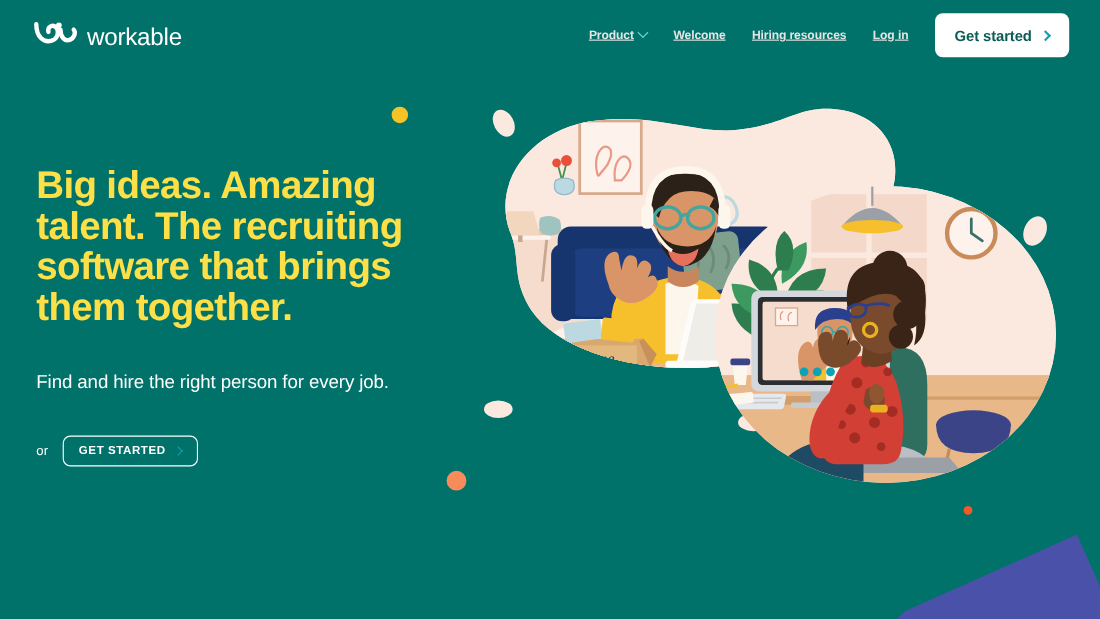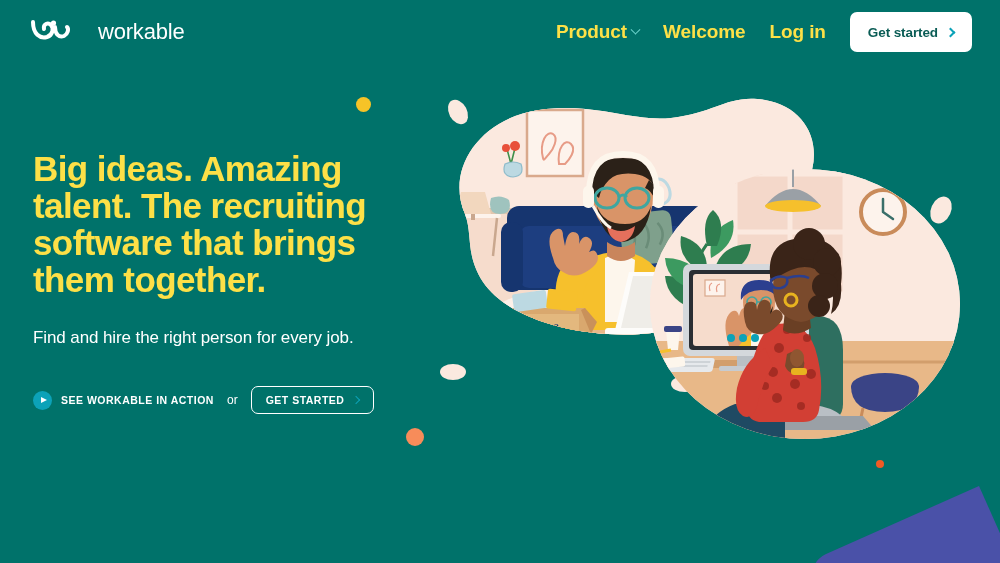--- a/index.html
+++ b/index.html
@@ -46,49 +46,50 @@
     width: 1000px;
     height: 64px;
     display: flex;
     align-items: center;
     padding: 0 28px 0 30px;
     z-index: 40;
   }
 
   .brand {
     display: flex;
-    align-items: center;
-    gap: 26px;
+    align-items: flex-end;
+    gap: 7px;
     cursor: pointer;
   }
   .brand-mark { display: block; }
   .brand-name {
     color: #ffffff;
     font-size: 22px;
     font-weight: 400;
     letter-spacing: -0.2px;
   }
 
   .nav {
     margin-left: auto;
     display: flex;
     align-items: center;
     gap: 0;
   }
   .nav-item {
-    color: #fde047;
-    font-size: 19px;
+    color: #e5e5e5;
+    font-size: 11px;
     font-weight: bold;
     padding: 8px 12px;
     cursor: pointer;
     display: flex;
     align-items: center;
     gap: 5px;
     white-space: nowrap;
     letter-spacing: -0.1px;
+    text-decoration: underline;
   }
   .chev-down {
     display: inline-block;
     width: 7px; height: 7px;
     border-right: 1.6px solid #6FD6CF;
     border-bottom: 1.6px solid #6FD6CF;
     transform: rotate(45deg) translate(-2px,-2px);
   }
 
   .cta-nav {
@@ -134,21 +135,21 @@
     font-size: 35px;
     line-height: 37px;
     font-weight: bold;
     letter-spacing: -0.6px;
     max-width: 350px;
   }
   .subhead {
     color: #ffffff;
     font-size: 17px;
     line-height: 24px;
-    margin-top: 28px;
+    margin-top: 38px;
     letter-spacing: -0.1px;
   }
 
   .actions {
     display: flex;
     align-items: center;
     gap: 13px;
     margin-top: 36px;
   }
   .video-link {
@@ -503,20 +504,23 @@
       <div class="nav-item">
         <span>Product</span>
         <i class="chev-down"></i>
       </div>
 
 
       <div class="nav-item">
         <span>Welcome</span>
       </div>
 
+      <div class="nav-item">
+        <span>Hiring resources</span>
+      </div>
 
       <div class="nav-item">
         <span>Log in</span>
       </div>
 
       <button class="cta-nav">
         <span>Get started</span>
         <i class="chev-right"></i>
       </button>
 
@@ -524,26 +528,20 @@
   </header>
 
   <div class="hero-copy">
 
     <h1 class="headline">Big ideas. Amazing talent. The recruiting software that brings them together.</h1>
 
     <p class="subhead">Find and hire the right person for every job.</p>
 
     <div class="actions">
 
-      <div class="video-link">
-        <span class="play-circle">
-          <span class="play-tri"></span>
-        </span>
-        <span class="video-label">See Workable in action</span>
-      </div>
 
       <span class="or-text">or</span>
 
       <button class="btn-outline">
         <span>Get started</span>
         <i class="chev-right small"></i>
       </button>
 
     </div>
   </div>

